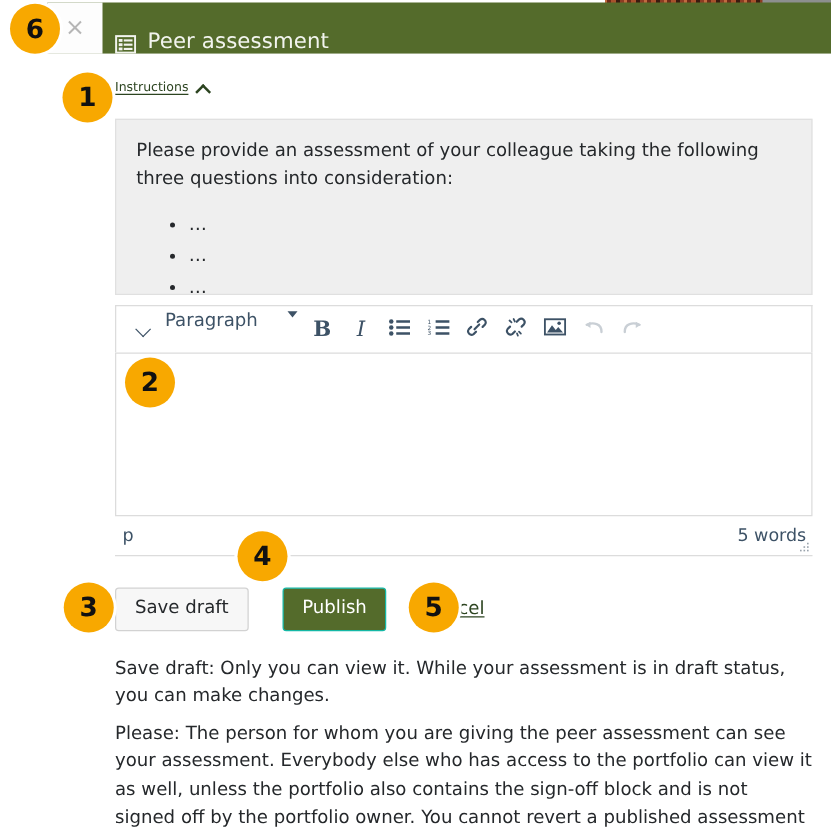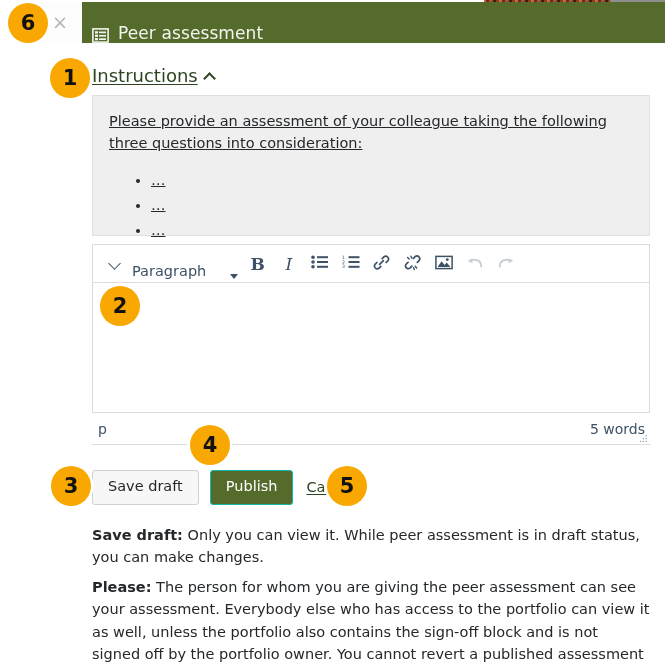--- a/index.html
+++ b/index.html
@@ -101,21 +101,21 @@
   
   .instructions-toggle {
     position: absolute;
     left: 54px; top: 22px;
     display: flex;
     align-items: center;
     gap: 7px;
     cursor: pointer;
   }
   .instructions-label {
-    font-size: 18px;
+    font-size: 10px;
     color: #2c4420;
     text-decoration: underline;
     text-underline-offset: 2px;
   }
   .chevron-up {
     display: inline-block;
     width: 11px; height: 11px;
     position: relative;
     top: 1px;
   }
@@ -132,21 +132,20 @@
   
   .instructions-panel {
     position: absolute;
     left: 54px; top: 52px;
     width: 558px;
     height: 141px;
     background: #efefef;
     border: 1px solid #e0e0e0;
     box-sizing: border-box;
     padding: 14px 16px 0 16px;
-    text-decoration: underline;
   }
   .instructions-text {
     font-size: 14.5px;
     line-height: 1.52;
     color: #25282b;
     margin: 0;
   }
   .instructions-list {
     margin: 14px 0 0 0;
     padding-left: 42px;
@@ -178,21 +177,21 @@
   .tb-btn {
     width: 31px; height: 30px;
     display: flex;
     align-items: center;
     justify-content: center;
     cursor: pointer;
     color: #3d5266;
   }
   .tb-fmt {
     display: flex;
-    align-items: flex-end;
+    align-items: flex-start;
     cursor: pointer;
     height: 30px;
     padding: 0 4px 0 2px;
     gap: 24px;
   }
   .tb-fmt-label {
     font-size: 14.5px;
     color: #3d5266;
   }
   .caret-down {
@@ -255,21 +254,21 @@
     bottom: 1px;
     width: 11px; height: 11px;
   }
 
   
   .actions {
     position: absolute;
     left: 54px; top: 427px;
     display: flex;
     align-items: center;
-    gap: 11px;
+    gap: 27px;
   }
   .btn {
     font-family: "DejaVu Sans", "Liberation Sans", sans-serif;
     font-size: 14.5px;
     border-radius: 3px;
     padding: 8px 15px 9px 15px;
     cursor: pointer;
     line-height: 1.1;
     box-sizing: border-box;
     white-space: nowrap;
@@ -303,21 +302,21 @@
     width: 558px;
   }
   .help-1 { top: 481px; }
   .help-2 { top: 533px; }
   .help-block p {
     margin: 0;
     font-size: 14.5px;
     line-height: 1.54;
     color: #25282b;
   }
-  .help-block strong { font-weight: bold; }
+  .help-block strong { font-weight: normal; }
 
   
   .badge {
     position: absolute;
     width: 40px; height: 40px;
     border-radius: 50%;
     background: #f8a800;
     color: #111111;
     font-family: "DejaVu Sans", "Liberation Sans", sans-serif;
     font-size: 21px;
@@ -506,21 +505,21 @@
 
   </div>
 
   <div class="actions">
     <button class="btn btn-secondary">Save draft</button>
     <button class="btn btn-primary">Publish</button>
     <button class="btn-link">Cancel</button>
   </div>
 
   <div class="help-block help-1">
-    <p><strong>Save draft:</strong><span> Only you can view it. While peer assessment is in draft status, you can make changes.</span></p>
+    <p><strong>Save draft:</strong><span> Only you can view it. While your assessment is in draft status, you can make changes.</span></p>
   </div>
 
   <div class="help-block help-2">
     <p><strong>Please:</strong><span> The person for whom you are giving the peer assessment can see your assessment. Everybody else who has access to the portfolio can view it as well, unless the portfolio also contains the sign-off block and is not signed off by the portfolio owner. You cannot revert a published assessment to draft status.</span></p>
   </div>
 
 </div>
 
 <div class="badge badge-6">6</div>
 <div class="badge badge-1">1</div>

